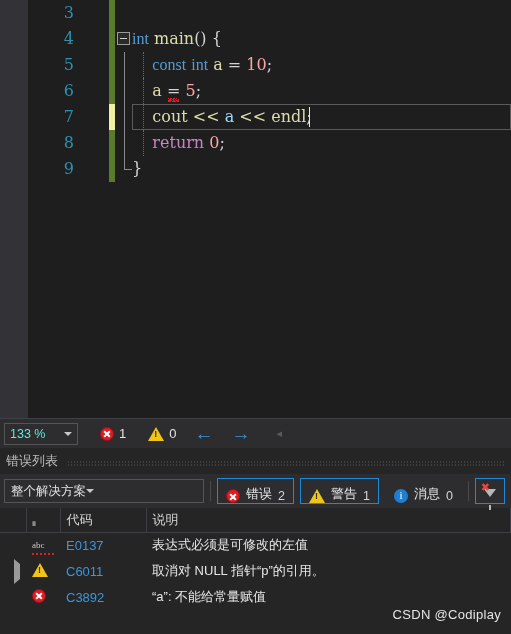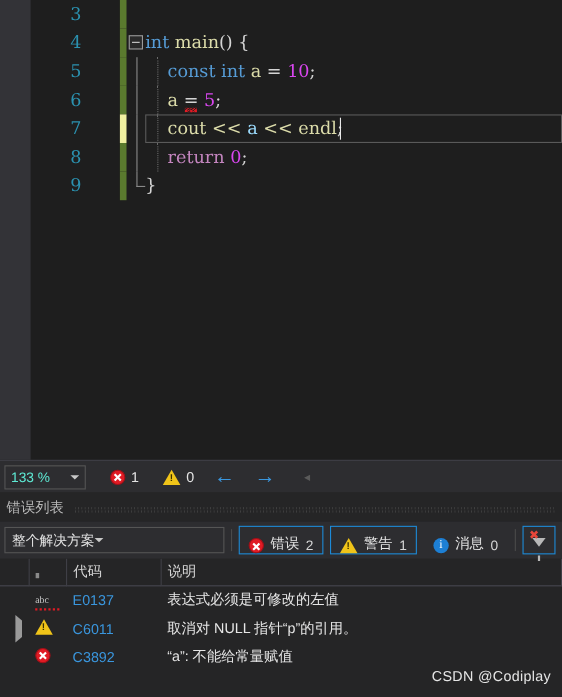--- a/index.html
+++ b/index.html
@@ -70,25 +70,25 @@
   .caret {
     position: absolute; width: 1px; height: 20px; top: 3px;
     background: #e8e8e8;
   }
   .squiggle {
     position: absolute; height: 4px; top: 20px;
     background-image: repeating-linear-gradient(135deg,#e01b24 0 1px,transparent 1px 2px);
     border-bottom: 2px dotted #e01b24;
   }
   
-  .t-key    { color: #569cd6; }
+  .t-key    { color: #569cd6; font-family: Liberation Serif, serif; }
   .t-ctrl   { color: #c586c0; }
   .t-fn     { color: #dcdcaa; }
   .t-var    { color: #9cdcfe; }
-  .t-num    { color: #d946ef; }
+  .t-num    { color: #fca5a5; }
   .t-punct  { color: #d4d4d4; }
   .t-op     { color: #d4d4d4; }
   .t-plain  { color: #d4d4d4; }
 
   
   .statusbar {
     position: absolute; left: 0; top: 418px; width: 511px; height: 30px;
     background: #2d2d30; border-top: 1px solid #3f3f46;
     display: flex; align-items: center; font-size: 12.5px; color: #d0d0d0;
   }

